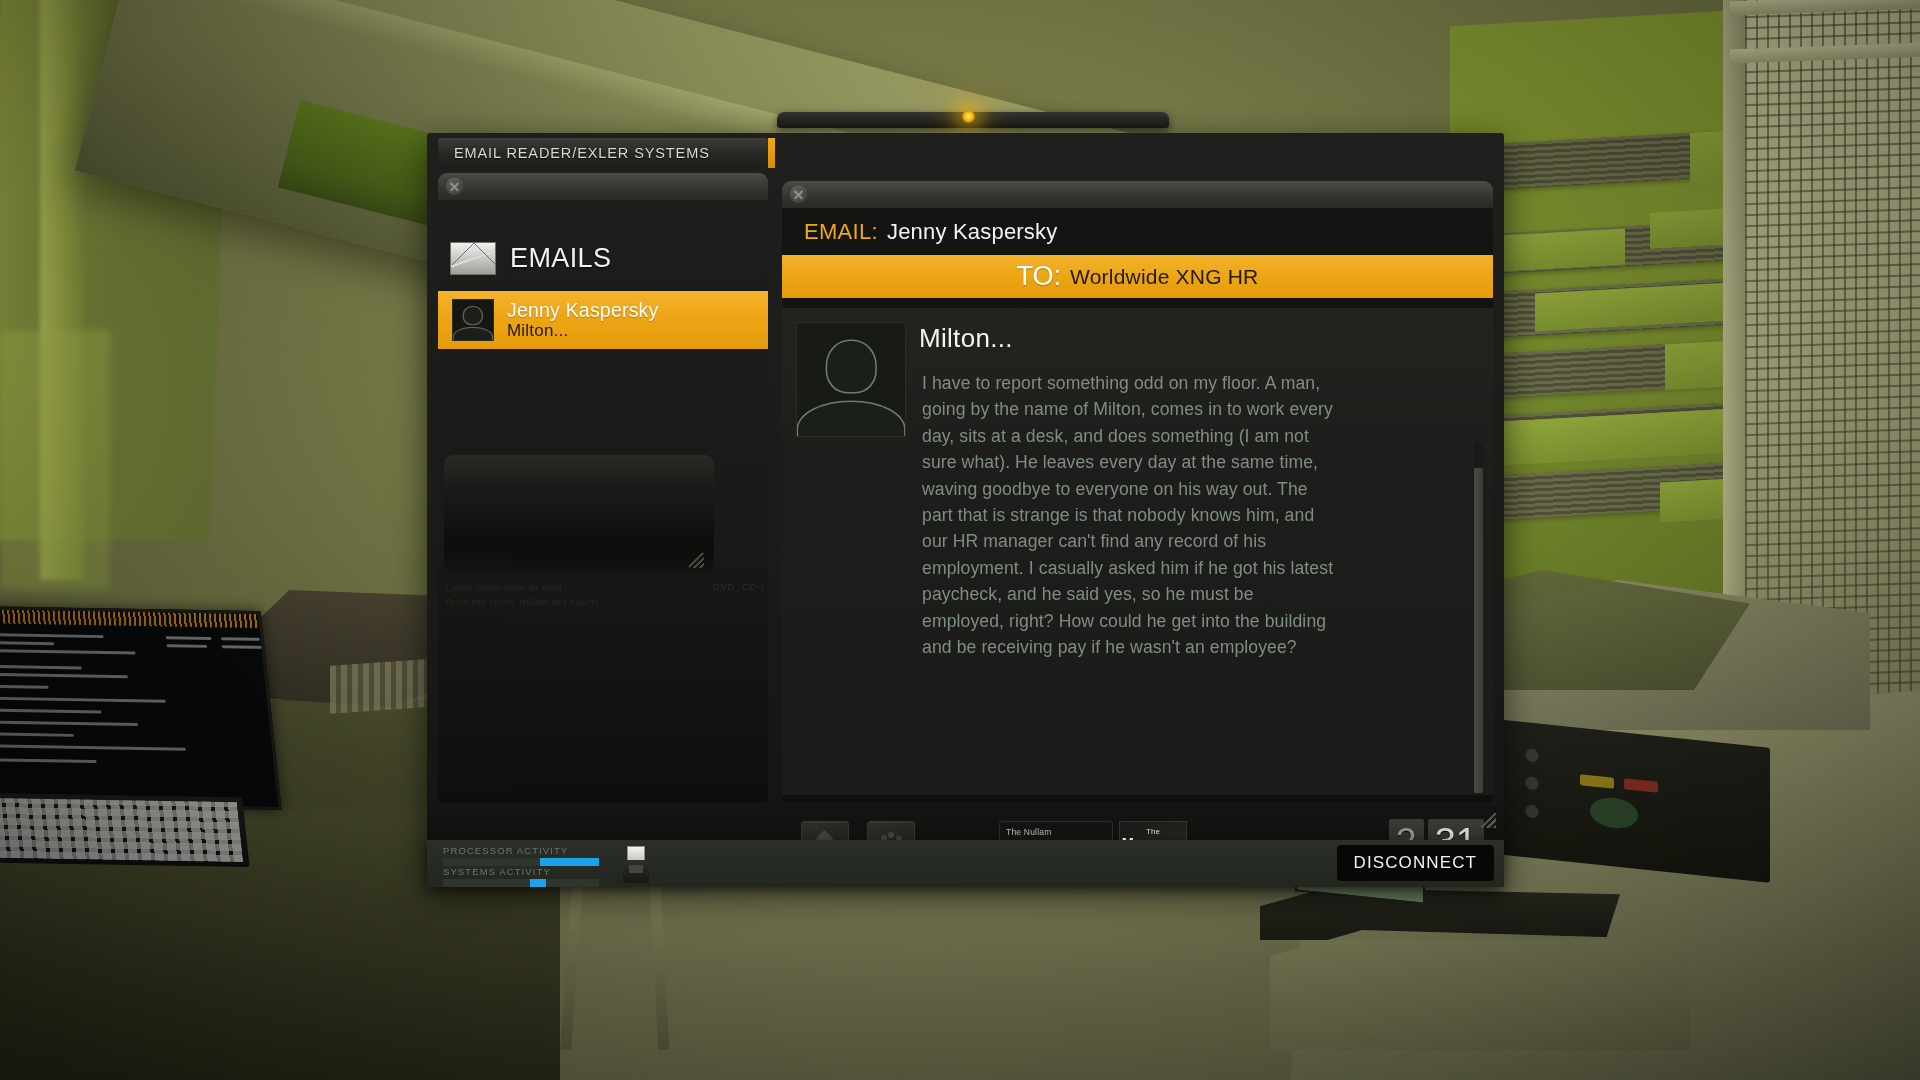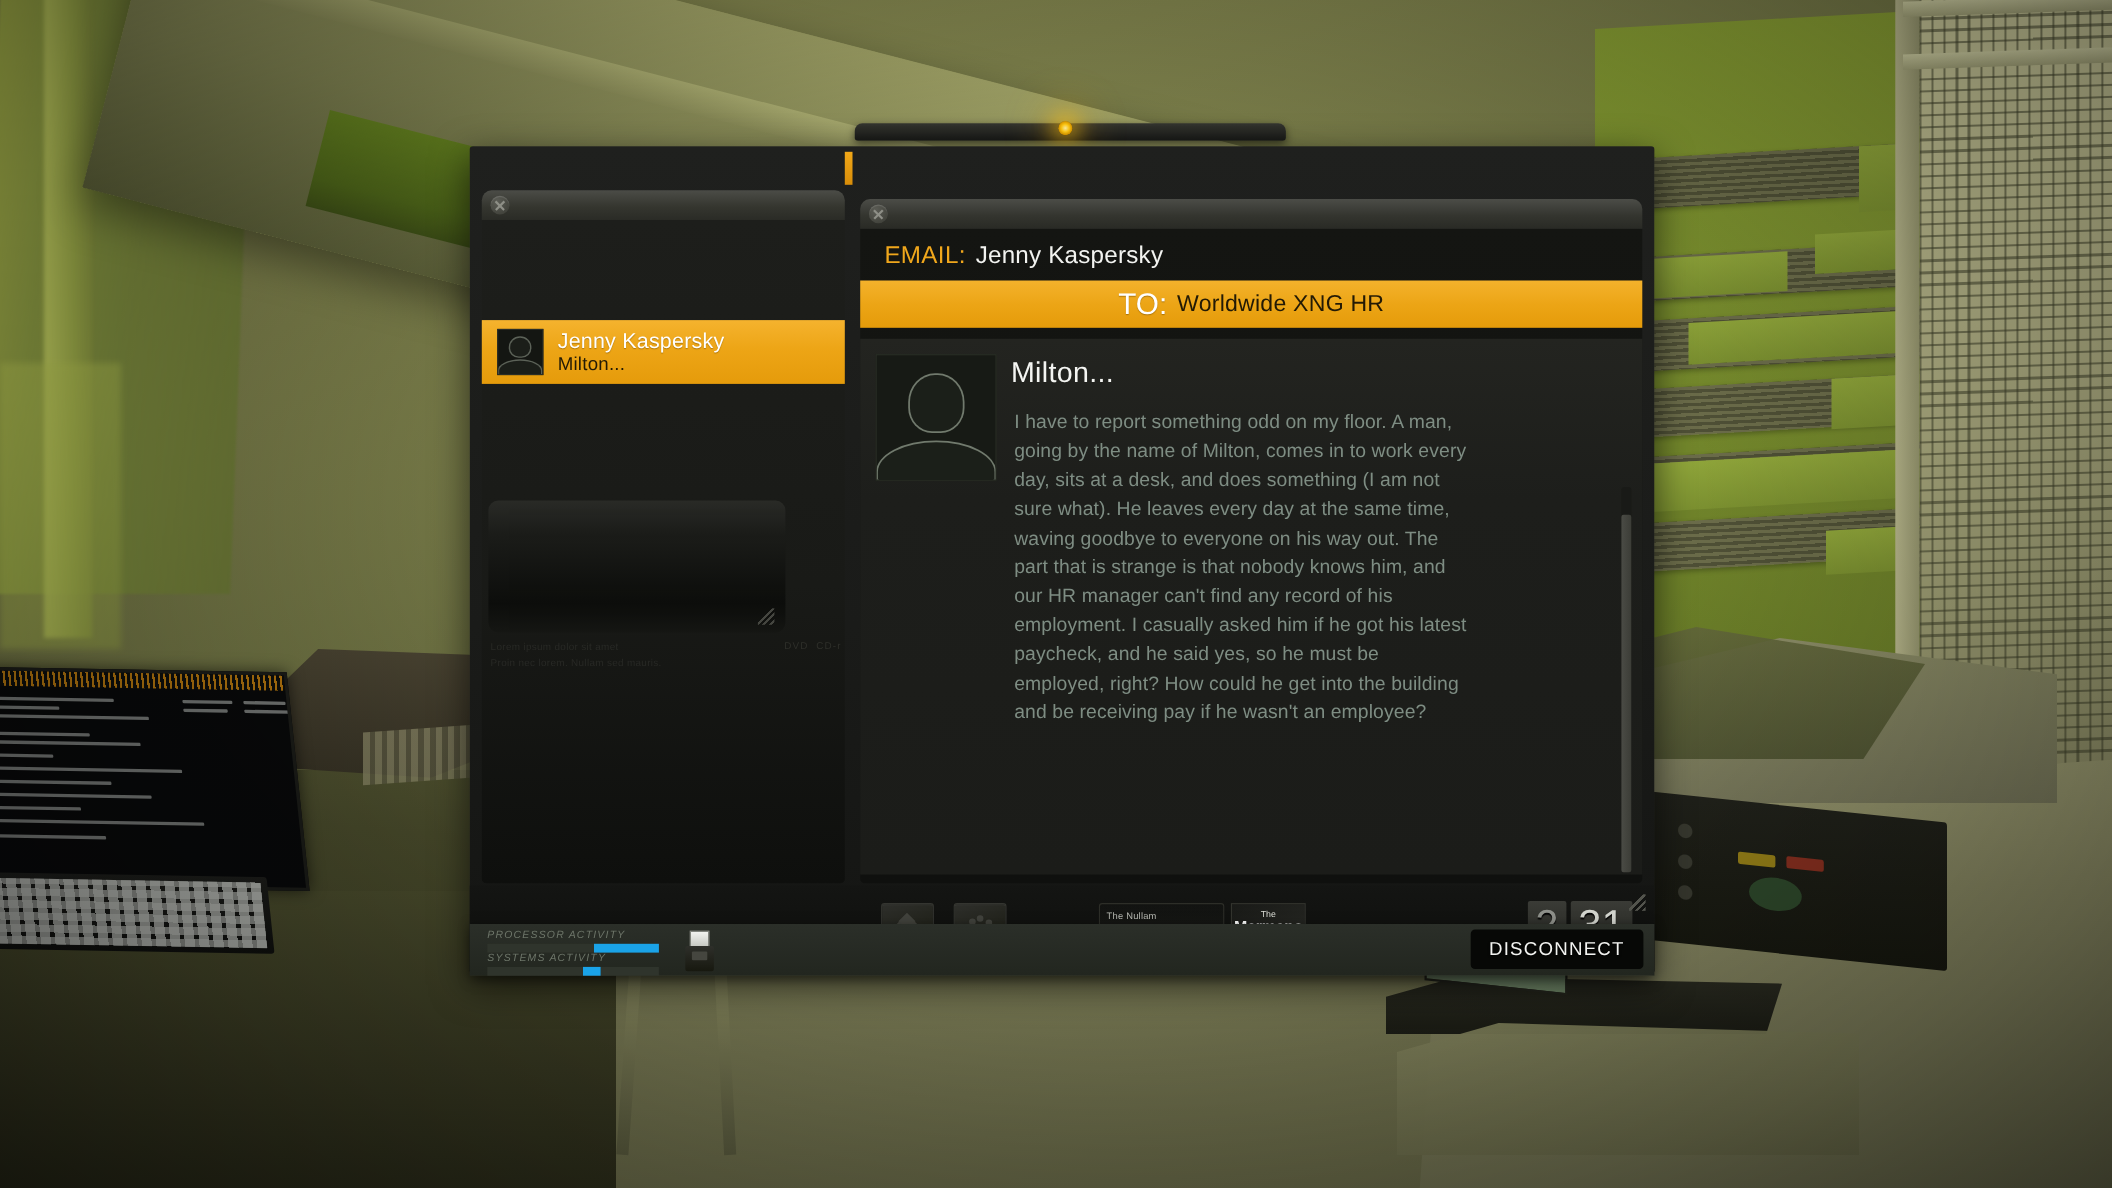--- a/index.html
+++ b/index.html
@@ -546,21 +546,21 @@
   }
 
   
   #taskbar {
     position:absolute; left:427px; top:840px; width:1077px; height:47px;
     background:linear-gradient(180deg,#2b2f29,#22261f);
     box-shadow:0 3px 10px rgba(0,0,0,.5);
   }
   .stat { position:absolute; left:16px; }
   .stat-label {
-    font-size:9.5px; color:#6d7569; letter-spacing:1.1px;font-style:italic;
+    font-size:9.5px; color:#6d7569; letter-spacing:1.1px;
   }
   .stat-track { width:156px; height:8px; background:#2f342c; margin-top:2px; position:relative; }
   .stat-fill { position:absolute; top:0; height:100%; background:#1aa3e8; }
   #usb-icon {
     position:absolute; left:196px; top:6px; width:26px; height:37px; cursor:pointer;
   }
   .usb-head {
     position:absolute; left:4px; top:0; width:18px; height:15px;
     background:linear-gradient(180deg,#f2f3f0,#c7c9c3);
     border:1px solid #8e9089;
@@ -684,28 +684,38 @@
 
   <div class="vignette"></div>
 </div>
 
 <div id="monitor"></div>
 <div id="webcam-led"></div>
 
 <div id="email-app">
   <div class="app-case"></div>
 
+  <div class="titlebar">
+    <span>EMAIL READER/EXLER SYSTEMS</span>
+  </div>
   <div class="title-accent"></div>
 
   <div class="pane-left">
     <div class="pane-head">
       <div class="close-dot"></div>
     </div>
     <div class="pane-body">
 
+      <div class="emails-header">
+        <div class="env-icon">
+          <div class="env-flap"></div>
+          <div class="env-v"></div>
+        </div>
+        <div class="emails-title">EMAILS</div>
+      </div>
 
       <div class="mail-item">
         <div class="avatar-sm">
           <div class="head"></div>
             <div class="body"></div>
         </div>
         <div class="mail-meta">
           <div class="mail-from">Jenny Kaspersky</div>
           <div class="mail-sub">Milton...</div>
         </div>

